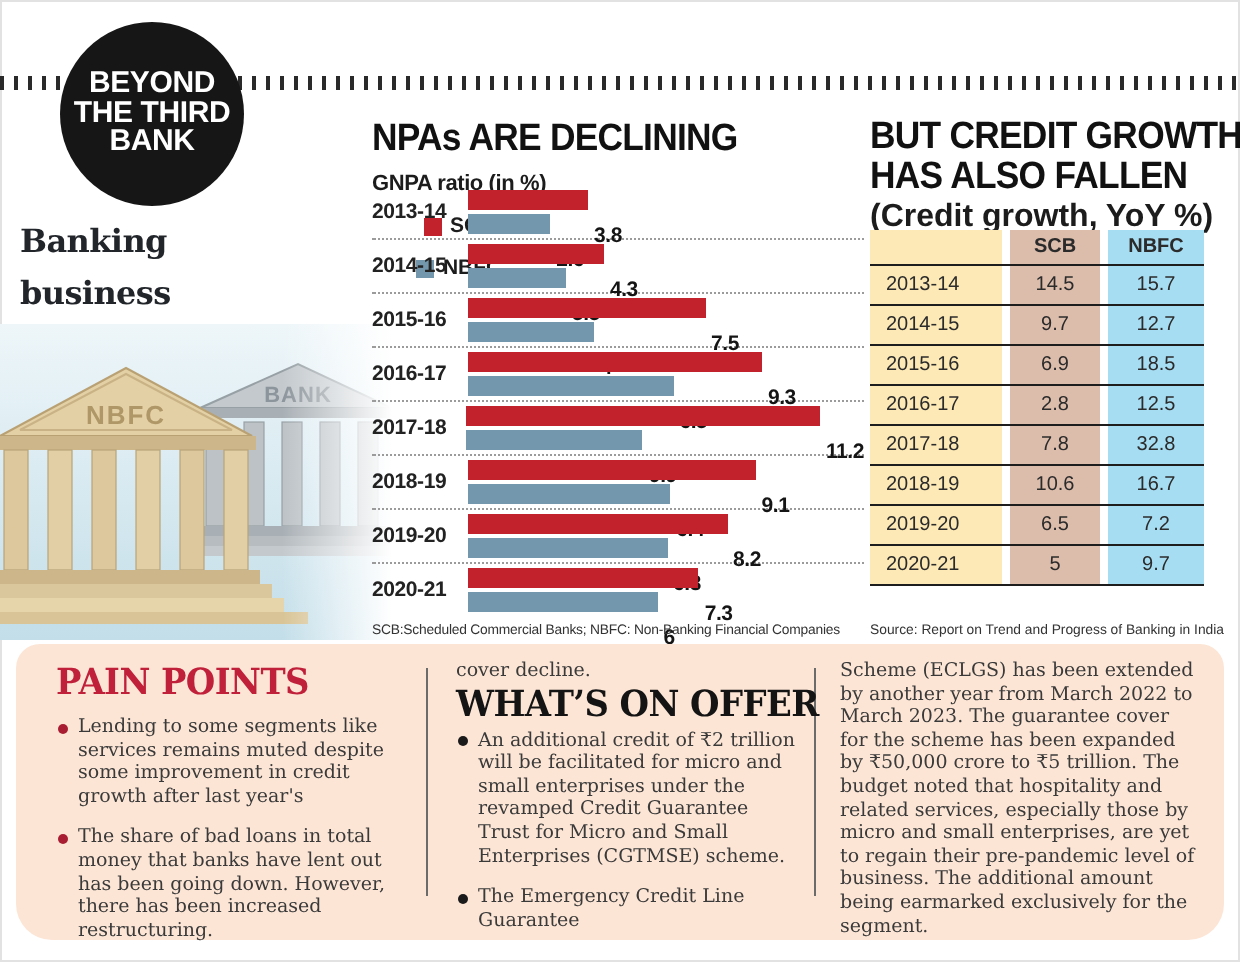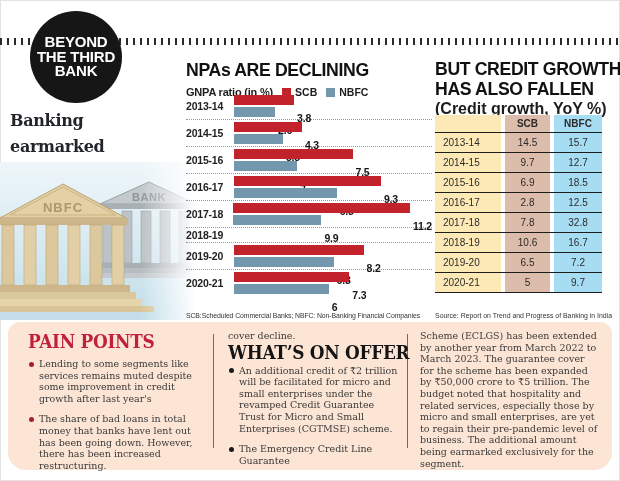--- a/index.html
+++ b/index.html
@@ -31,21 +31,21 @@
   }
   
   .illustration { position:absolute; left:0; top:162px; width:196px; height:158px; }
   
   .chart-title, .table-title {
     position:absolute; font-weight:700; color:#111; font-size:19px; line-height:20px;
     letter-spacing:-0.4px; transform:scaleX(.93); transform-origin:left top; white-space:nowrap;
   }
   .chart-title { left:186px; top:60px; }
   .table-title { left:435px; top:59px; }
-  .legend { position:absolute; left:186px; top:86px; display:flex; align-items:center; gap:9px; }
+  .legend { position:absolute; left:186px; top:86px; display:flex; align-items:center; gap:9px;flex-direction:column; }
   .legend .sub { font-weight:700; font-size:11px; color:#1c1c1c; letter-spacing:-0.2px; }
   .key { display:flex; align-items:center; gap:4px; font-weight:700; font-size:10.5px; color:#1c1c1c; }
   .sw { width:9px; height:9px; display:inline-block; }
   #bar-groups { position:absolute; left:186px; top:93px; width:246px; }
   .bar-group { display:flex; padding:1px 0; border-bottom:1px dotted #9b9b9b; }
   .bar-group:last-child { border-bottom:none; }
   .year { width:48px; font-weight:700; font-size:10.5px; color:#222; align-self:center; letter-spacing:-0.2px; }
   .bars { flex:1; }
   .bar-row { display:flex; align-items:center; height:12px; }
   .bar { height:10px; }
@@ -98,21 +98,21 @@
   <div class="tickline"></div>
 
   <div class="badge">
     <span>BEYOND</span>
     <span>THE THIRD</span>
     <span>BANK</span>
   </div>
 
   <h1 class="main-title">
     <span>Banking</span><br>
-    <span>earmarked</span>
+    <span>business</span>
   </h1>
 
   <div class="illustration">
     <svg width="196" height="158" viewBox="0 0 196 158">
       <defs>
         <linearGradient id="sky" x1="0" y1="0" x2="0" y2="1">
           <stop offset="0" stop-color="#eef6f9"></stop>
             <stop offset="1" stop-color="#c3dee9"></stop>
         </linearGradient>
         <linearGradient id="fadeR" x1="0" y1="0" x2="1" y2="0">
@@ -229,20 +229,30 @@
             <span class="val">11.2</span>
           </div>
           <div class="bar-row">
             <div class="bar" style="width: 88.48px; background: rgb(115, 151, 173);"></div>
             <span class="val">9.9</span>
           </div>
         </div>
       </div>
       <div class="bar-group">
         <div class="year">2018-19</div>
+        <div class="bars">
+          <div class="bar-row">
+            <div class="bar" style="width: 143.78px; background: rgb(194, 34, 43);"></div>
+            <span class="val">9.1</span>
+          </div>
+          <div class="bar-row">
+            <div class="bar" style="width: 101.12px; background: rgb(115, 151, 173);"></div>
+            <span class="val">6.4</span>
+          </div>
+        </div>
       </div>
       <div class="bar-group">
         <div class="year">2019-20</div>
         <div class="bars">
           <div class="bar-row">
             <div class="bar" style="width: 129.56px; background: rgb(194, 34, 43);"></div>
             <span class="val">8.2</span>
           </div>
           <div class="bar-row">
             <div class="bar" style="width: 99.54px; background: rgb(115, 151, 173);"></div>

